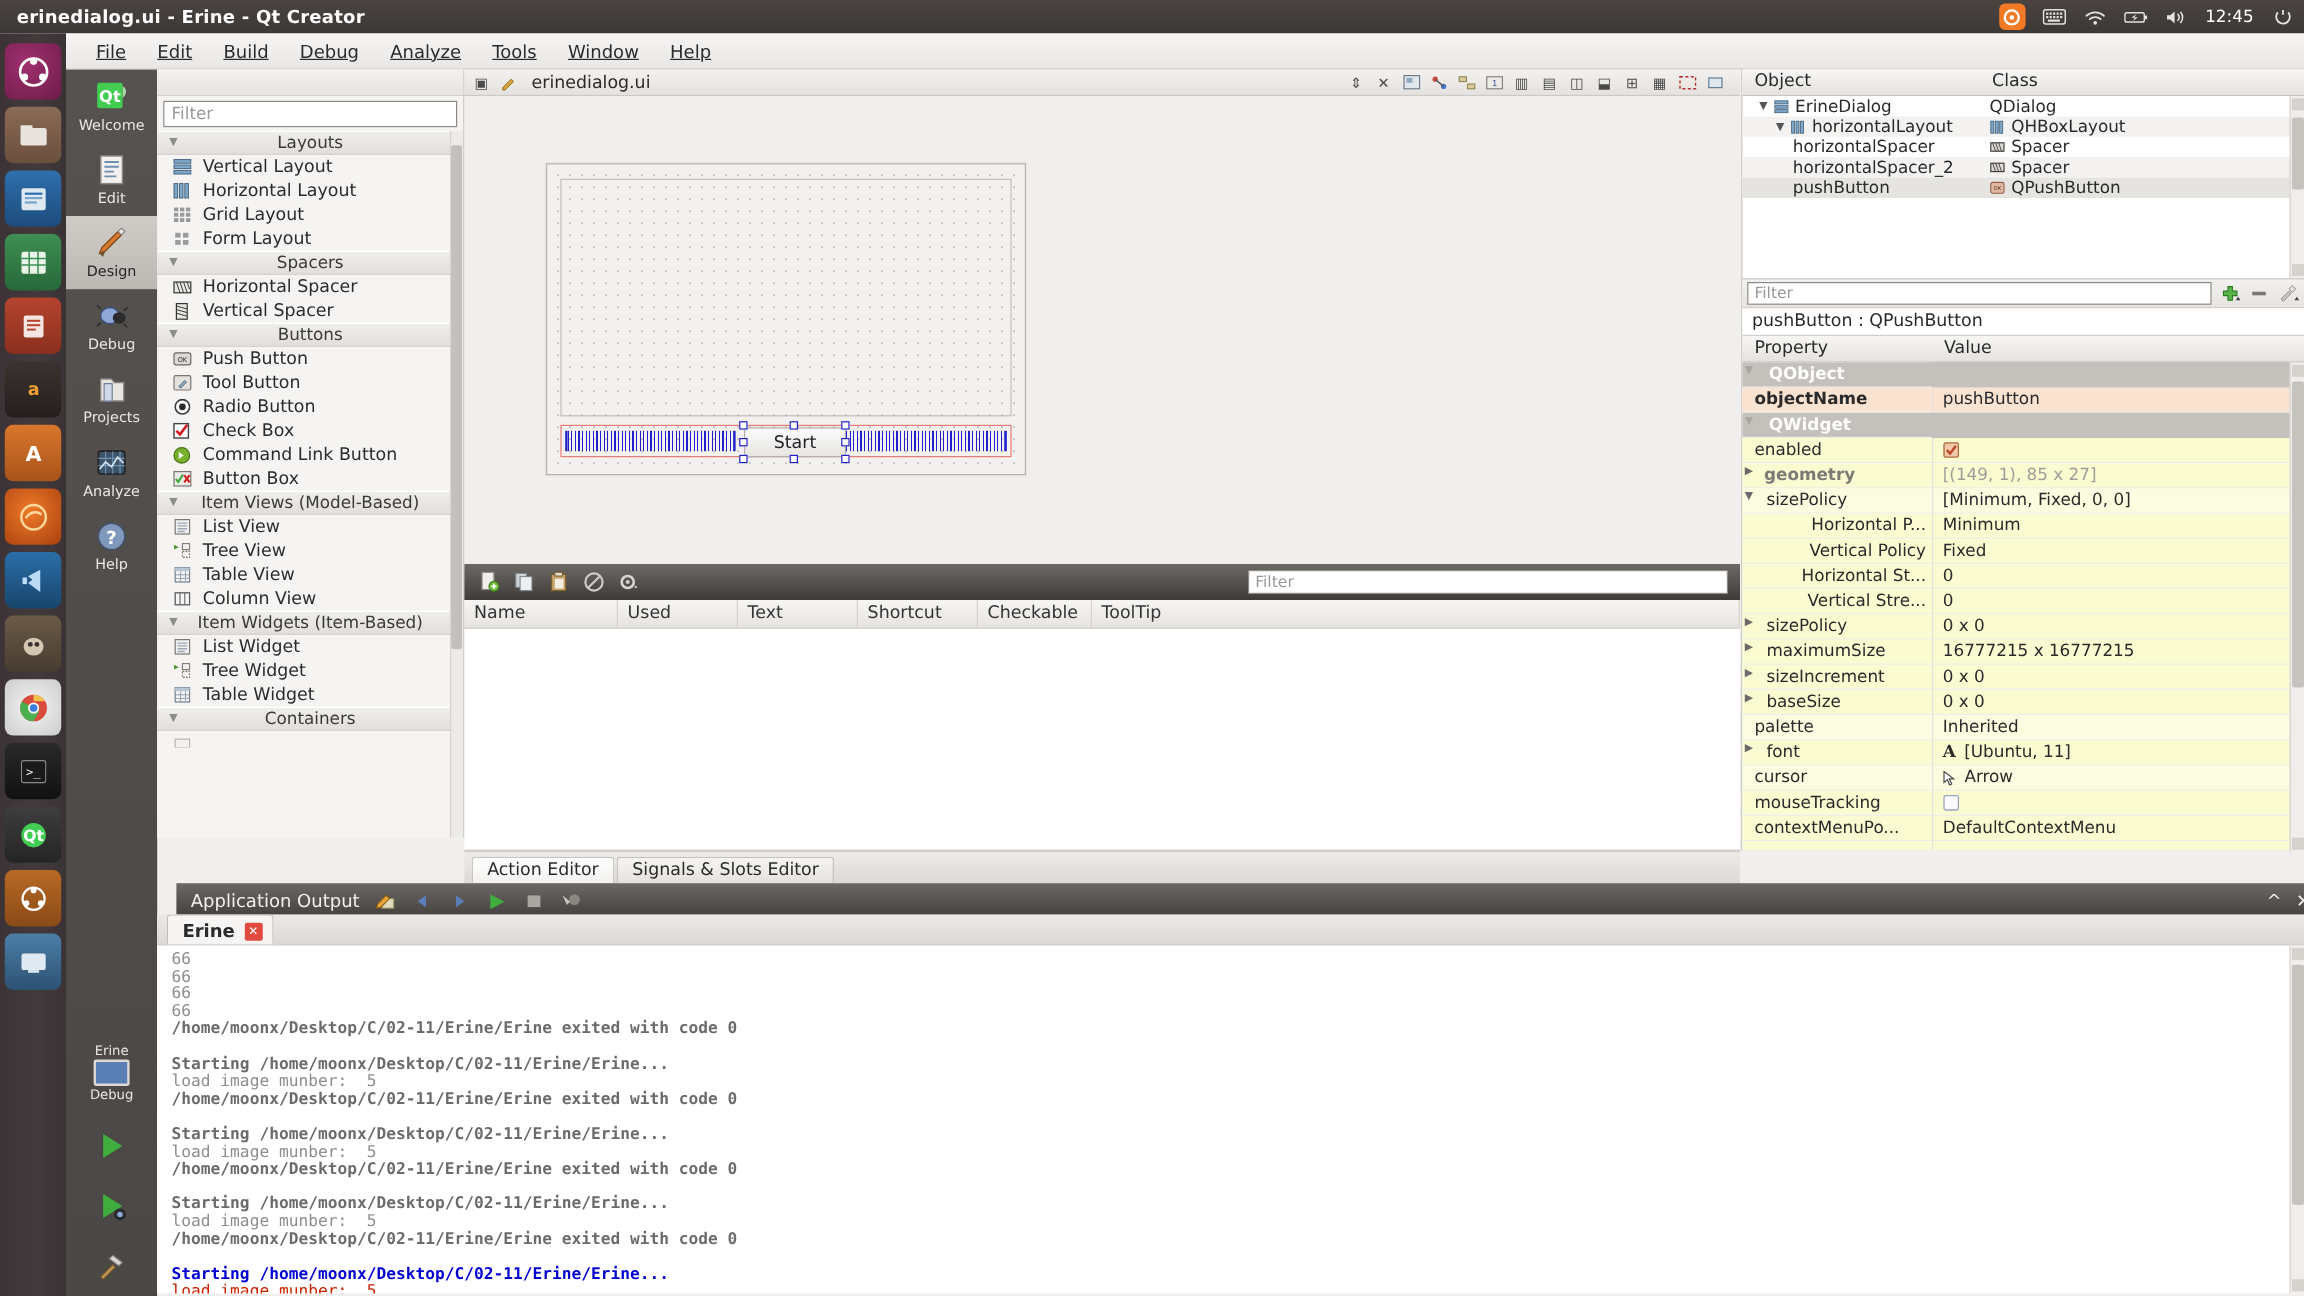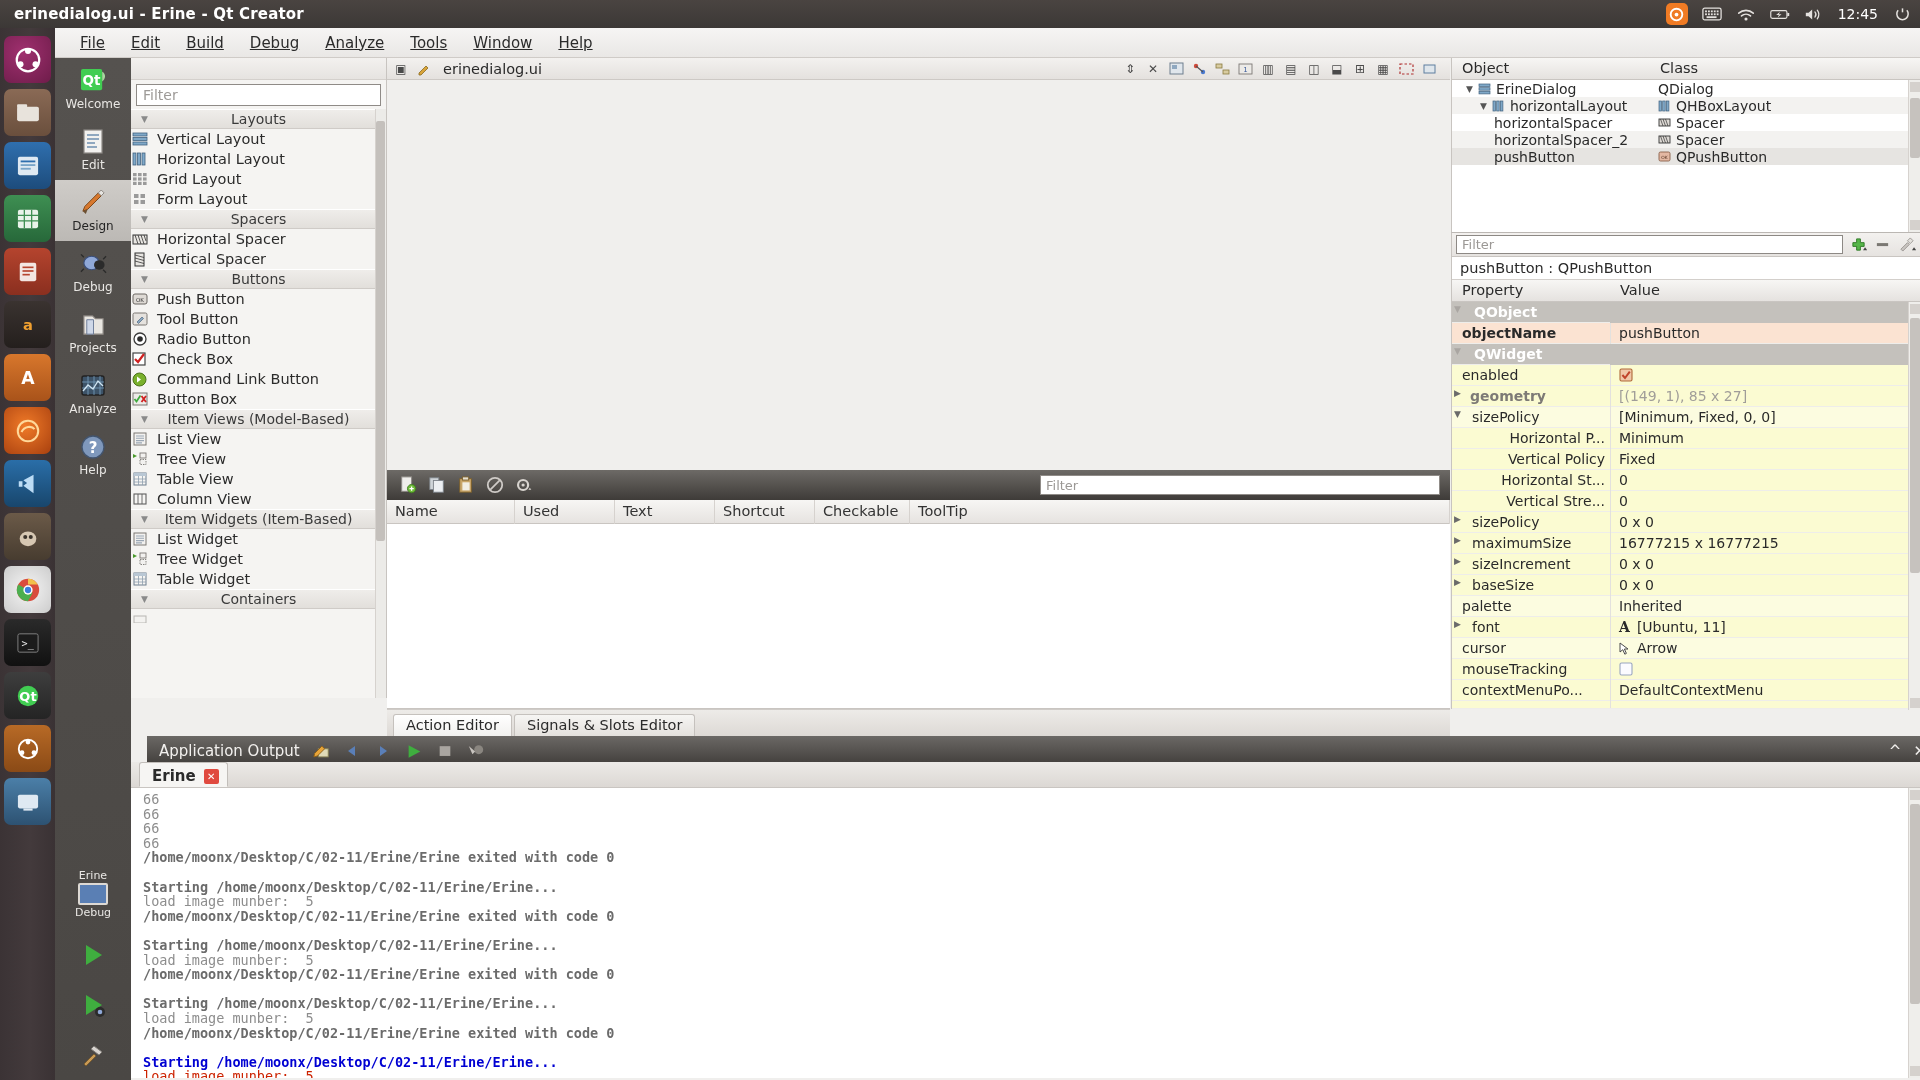--- a/index.html
+++ b/index.html
@@ -66,21 +66,21 @@
   }
   #wlist{ flex:1; overflow:hidden; position:relative;}
   .wcat{
     height:20px; background:linear-gradient(to bottom,#efedea,#e2dfdb);
     border-top:1px solid #fff; border-bottom:1px solid #cfcbc7;
     display:flex;align-items:center; font-size:14px; color:#3a3a3a;
     position:relative;
   }
   .wcat .arrow{ position:absolute; left:10px; font-size:9px; color:#8a8a8a;}
   .wcat .ctext{ width:100%; text-align:center; }
-  .witem{ height:20px; display:flex; align-items:center; padding-left:0; gap:9px; font-size:14.5px; color:#2b2b2b;}
+  .witem{ height:20px; display:flex; align-items:center; padding-left:12px; gap:9px; font-size:14.5px; color:#2b2b2b;}
   .wicon{ width:17px;height:16px; flex:0 0 17px; display:flex;align-items:center;justify-content:center;}
   #wbox-scroll{position:absolute;right:0;top:0;width:11px;height:100%;background:#ecebe8;border-left:1px solid #d6d2ce;}
   #wbox-thumb{position:absolute;right:1px;top:12px;width:9px;height:420px;background:#c4c0bc;border-radius:2px;}
 
   
   #dtb{
     position:absolute; left:332px; top:0; width:1063px; height:22px;
     background:linear-gradient(to bottom,#f3f1ef,#e4e1de); border-bottom:1px solid #cdc9c5;
     display:flex; align-items:center; gap:3px; padding-left:4px;
   }
@@ -836,20 +836,39 @@
           </svg>
       </div>
       <div class="dtb-ico">
         <svg width="15" height="14" viewBox="0 0 15 14">
             <rect x="2" y="3" width="11" height="8" fill="#dfe6ec" stroke="#5f7f9f" stroke-width="1"></rect>
           </svg>
       </div>
       <div style="width:8px"></div>
     </div>
 
+    <div id="canvas">
+      <div id="formwin">
+        <div id="formdots"></div>
+        <div id="formgroup"></div>
+        <div id="redlayout">
+          <div class="spacer-vis" id="sp1"></div>
+          <div class="spacer-vis" id="sp2"></div>
+          <div id="startbtn">Start</div>
+          <div class="handle" style="left:148px;top:-4px;"></div>
+          <div class="handle" style="left:190px;top:-4px;"></div>
+          <div class="handle" style="left:233px;top:-4px;"></div>
+          <div class="handle" style="left:148px;top:10px;"></div>
+          <div class="handle" style="left:233px;top:10px;"></div>
+          <div class="handle" style="left:148px;top:24px;"></div>
+          <div class="handle" style="left:190px;top:24px;"></div>
+          <div class="handle" style="left:233px;top:24px;"></div>
+        </div>
+      </div>
+    </div>
 
     <div id="actbar">
       <div class="abtn">
         <svg width="18" height="18" viewBox="0 0 20 20">
             <rect x="3" y="1" width="11" height="16" fill="#efeeeb" stroke="#8e8a86" stroke-width="1.1"></rect>
             <circle cx="14" cy="14" r="4.6" fill="#6fbb3a" stroke="#3e7a1e" stroke-width="1"></circle>
             <path d="M14 11.6v4.8M11.6 14h4.8" stroke="#fff" stroke-width="1.5"></path>
           </svg>
       </div>
       <div class="abtn">

